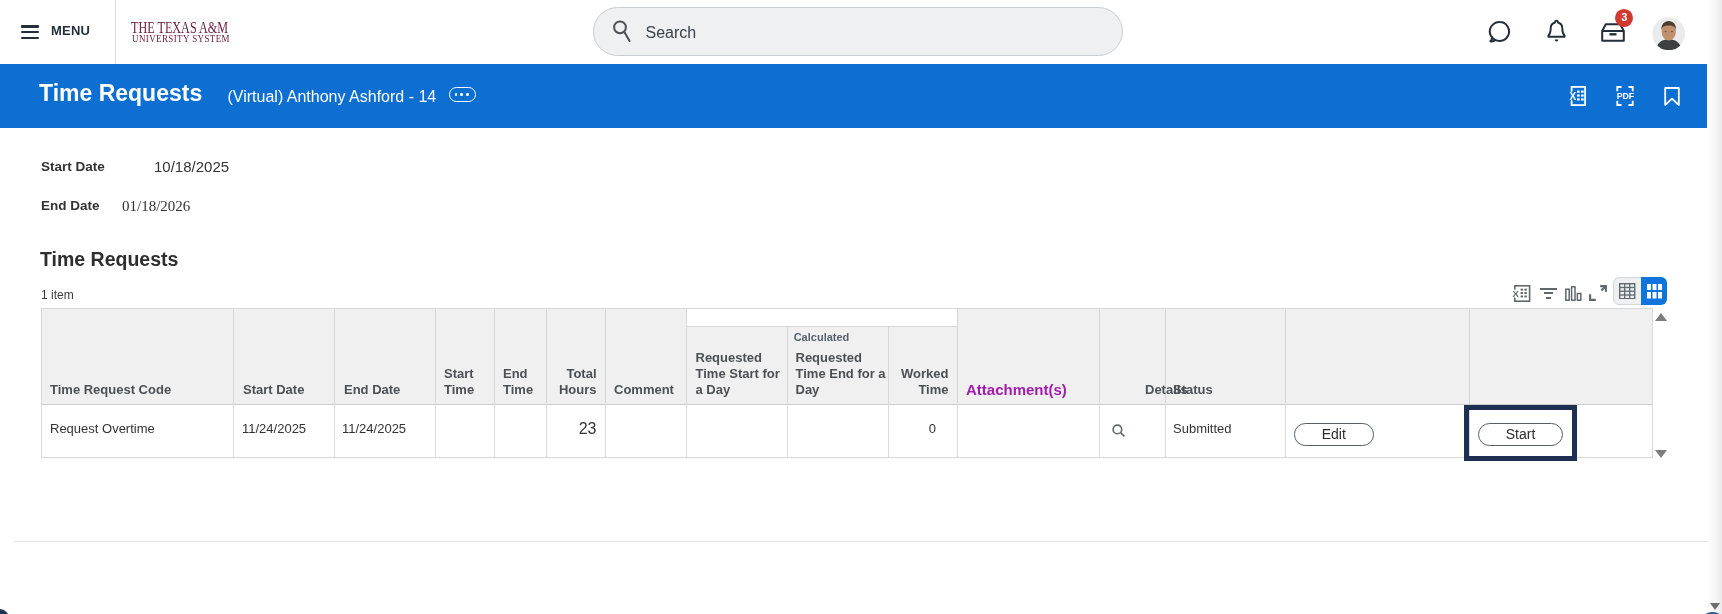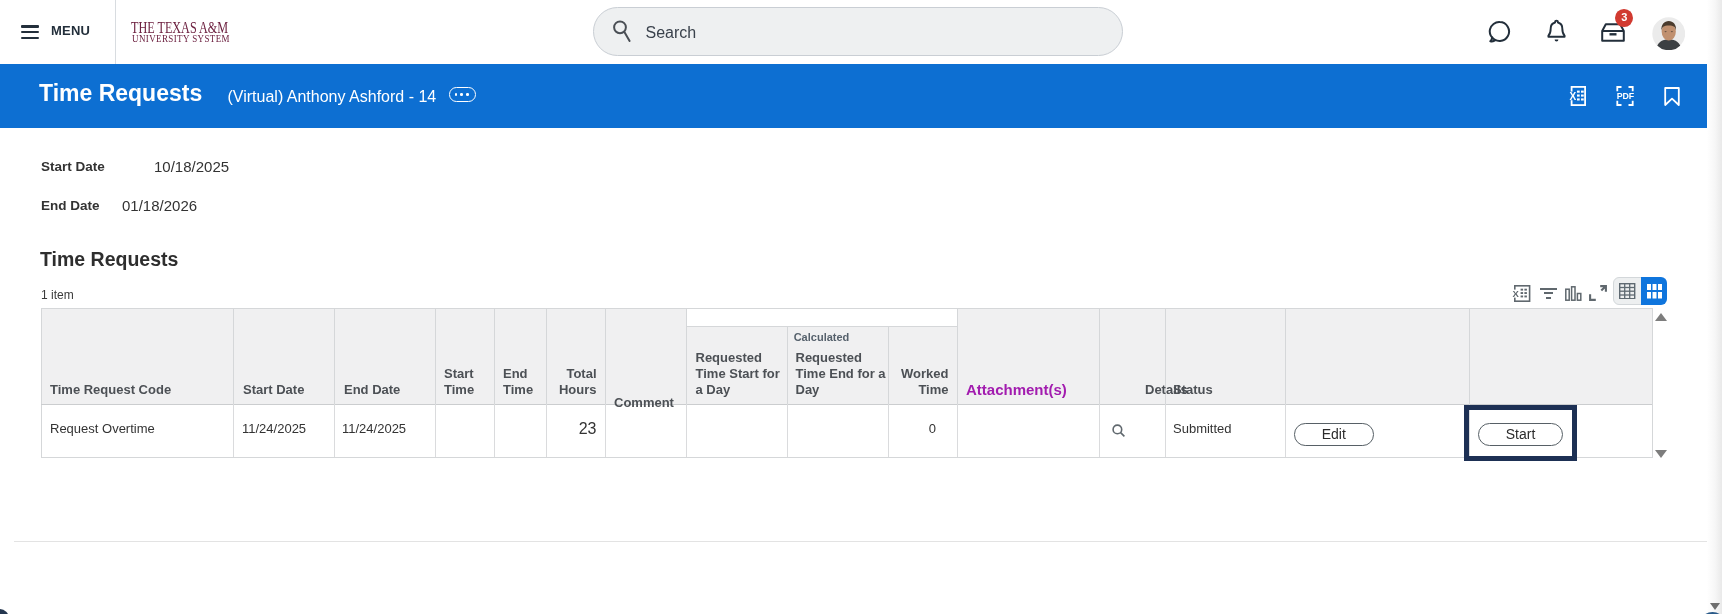--- a/index.html
+++ b/index.html
@@ -92,21 +92,21 @@
   <text x="0.7" y="13.3" font-size="8.8" font-weight="700" fill="#fff" font-family="Liberation Sans" letter-spacing="-0.1">PDF</text>
 </svg>
 
 <svg class="abs" style="left:1664px;top:87px;" width="16" height="19" viewBox="0 0 16 19">
   <path d="M1.2 1 h13.6 v17 l-6.8 -6.3 -6.8 6.3 z" fill="none" stroke="#fff" stroke-width="1.8" stroke-linejoin="round"></path>
 </svg>
 
 <div class="abs" style="left:41px;top:158.5px;font-size:13.5px;line-height:16px;font-weight:700;color:#333;">Start Date</div>
 <div class="abs" style="left:122px;top:158.5px;font-size:15px;line-height:16px;color:#333;margin-left:32px;">10/18/2025</div>
 <div class="abs" style="left:41px;top:197.5px;font-size:13.5px;line-height:16px;font-weight:700;color:#333;">End Date</div>
-<div class="abs" style="left:122px;top:197.5px;font-size:15px;line-height:16px;color:#333;">01/18/2026</div>
+<div class="abs" style="left:122px;top:197.5px;font-size:15px;line-height:16px;color:#333;font-family:Liberation Serif, serif;">01/18/2026</div>
 <div class="abs" style="left:40px;top:248px;font-size:19.5px;line-height:22px;font-weight:700;color:#2e2e2e;">Time Requests</div>
 <div class="abs" style="left:41px;top:288.5px;font-size:12px;line-height:13px;color:#3a3a3a;">1 item</div>
 
 <svg class="abs" style="left:1511.5px;top:284.5px;" width="19" height="17" viewBox="0 0 19 17">
   <rect x="2.8" y="0.8" width="14.8" height="15.4" fill="none" stroke="#60686e" stroke-width="1.6"></rect>
   <rect x="0" y="4.6" width="6.8" height="8" fill="#ffffff"></rect>
   <text x="0.6" y="11.9" font-size="9.5" font-weight="700" fill="#60686e" font-family="Liberation Sans">X</text>
   <g fill="#60686e">
     <rect x="8.6" y="3.7" width="2.5" height="1.9"></rect>
         <rect x="12.4" y="3.7" width="2.5" height="1.9"></rect>
@@ -212,21 +212,21 @@
 <div class="abs" style="left:1285px;top:308px;width:1px;height:96px;background:#d5d7d9;"></div>
 <div class="abs" style="left:1285px;top:404px;width:1px;height:52.5px;background:#dadbdd;"></div>
 <div class="abs" style="left:1469px;top:308px;width:1px;height:96px;background:#d5d7d9;"></div>
 <div class="abs" style="left:1469px;top:404px;width:1px;height:52.5px;background:#dadbdd;"></div>
 <div class="abs" style="left:50px;top:382px;font-size:13px;font-weight:700;color:#4c5055;line-height:16px;">Time Request Code</div>
 <div class="abs" style="left:243px;top:382px;font-size:13px;font-weight:700;color:#4c5055;line-height:16px;">Start Date</div>
 <div class="abs" style="left:344px;top:382px;font-size:13px;font-weight:700;color:#4c5055;line-height:16px;">End Date</div>
 <div class="abs" style="left:444px;top:366px;font-size:13px;font-weight:700;color:#4c5055;line-height:16px;">Start<br>Time</div>
 <div class="abs" style="left:503px;top:366px;font-size:13px;font-weight:700;color:#4c5055;line-height:16px;">End<br>Time</div>
 <div class="abs" style="left:545.5px;top:366px;width:51px;text-align:right;font-size:13px;font-weight:700;color:#4c5055;line-height:16px;">Total<br>Hours</div>
-<div class="abs" style="left:614px;top:382px;font-size:13px;font-weight:700;color:#4c5055;line-height:16px;margin-top:13px;">Comment</div>
+<div class="abs" style="left:614px;top:382px;font-size:13px;font-weight:700;color:#4c5055;line-height:16px;">Comment</div>
 <div class="abs" style="left:695.5px;top:350px;font-size:13px;font-weight:700;color:#4c5055;line-height:16px;">Requested<br>Time Start for<br>a Day</div>
 <div class="abs" style="left:795.5px;top:350px;font-size:13px;font-weight:700;color:#4c5055;line-height:16px;">Requested<br>Time End for a<br>Day</div>
 <div class="abs" style="left:888px;top:366px;width:60.5px;text-align:right;font-size:13px;font-weight:700;color:#4c5055;line-height:16px;">Worked<br>Time</div>
 <div class="abs" style="left:966px;top:382px;font-size:15px;font-weight:700;color:#a21caf;line-height:16px;">Attachment(s)</div>
 <div class="abs" style="left:1145px;top:382px;font-size:13px;font-weight:700;color:#4c5055;line-height:16px;">Details</div>
 <div class="abs" style="left:1173px;top:382px;font-size:13px;font-weight:700;color:#4c5055;line-height:16px;">Status</div>
 <div class="abs" style="left:686px;top:310.5px;width:271px;text-align:center;font-size:11px;font-weight:700;color:#56616c;line-height:13px;margin-top:20px;">Calculated</div>
 </div>
 
 </body></html>

